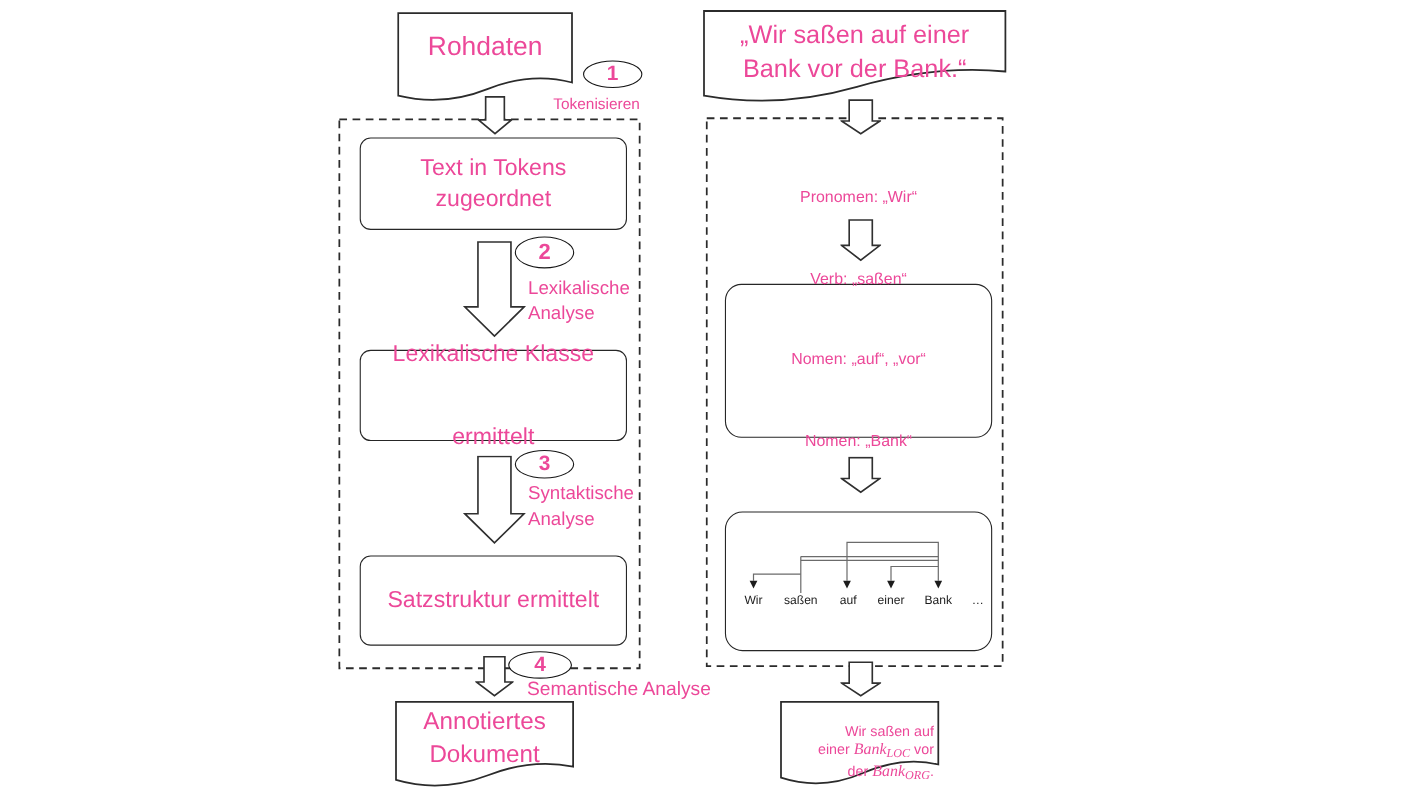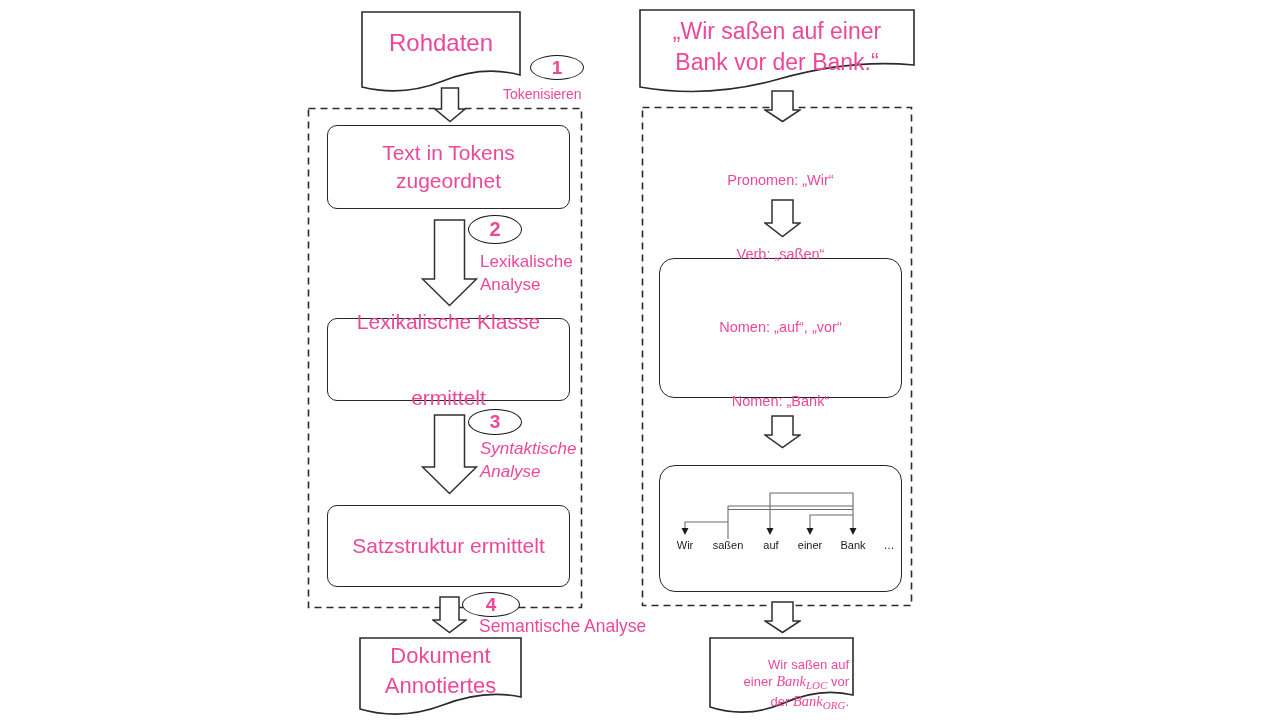--- a/index.html
+++ b/index.html
@@ -67,43 +67,43 @@
     <div>Lexikalische Klasse</div>
     <div>ermittelt</div>
   </div>
 
   <svg class="abs" style="left:421px;top:414px;" width="57" height="81">
     <polygon class="arrow" points="13.5,1 43.5,1 43.5,53 55.5,53 28.5,79.5 1.5,53 13.5,53"></polygon>
   </svg>
   <div class="badge" style="left:468px;top:409px;width:52px;height:24px;">
       <span>3</span>
     </div>
-  <div class="slabel" style="left:480px;top:437px;font-size:17px;line-height:23px;font-style:italic;">
+  <div class="slabel" style="left:480px;top:437px;font-size:17px;line-height:23px;">
     <div>Syntaktische</div>
     <div>Analyse</div>
   </div>
 
   <div class="pbox bigbox" style="left:327px;top:505px;width:241px;height:80px;">
     <div>Satzstruktur ermittelt</div>
   </div>
 
   <svg class="abs" style="left:432px;top:596px;" width="35" height="38">
     <polygon class="arrow" points="8,1 27,1 27,24 34,24 17.5,36.5 1,24 8,24"></polygon>
   </svg>
   <div class="badge" style="left:462px;top:592px;width:56px;height:23px;">
       <span>4</span>
     </div>
   <div class="slabel" style="left:479px;top:616px;font-size:17.5px;">Semantische Analyse</div>
 
   <svg class="abs" style="left:359px;top:637px;" width="164" height="80">
     <path class="shape" d="M1,1 H162 V60 Q125,52 84,68 Q42,84 1,72 Z"></path>
   </svg>
   <div class="doc-text" style="left:359px;top:641px;width:163px;font-size:22px;line-height:30px;">
+    <div>Annotiertes</div>
     <div>Dokument</div>
-    <div>Annotiertes</div>
   </div>
 
   <svg class="abs" style="left:639px;top:9px;" width="277" height="86">
     <path class="shape" d="M1,1 H275 V56 Q210,50 140,70 Q70,90 1,78 Z"></path>
   </svg>
   <div class="doc-text" style="left:639px;top:16px;width:276px;font-size:23px;line-height:31px;">
     <div>„Wir saßen auf einer</div>
     <div>Bank vor der Bank.“</div>
   </div>
 

